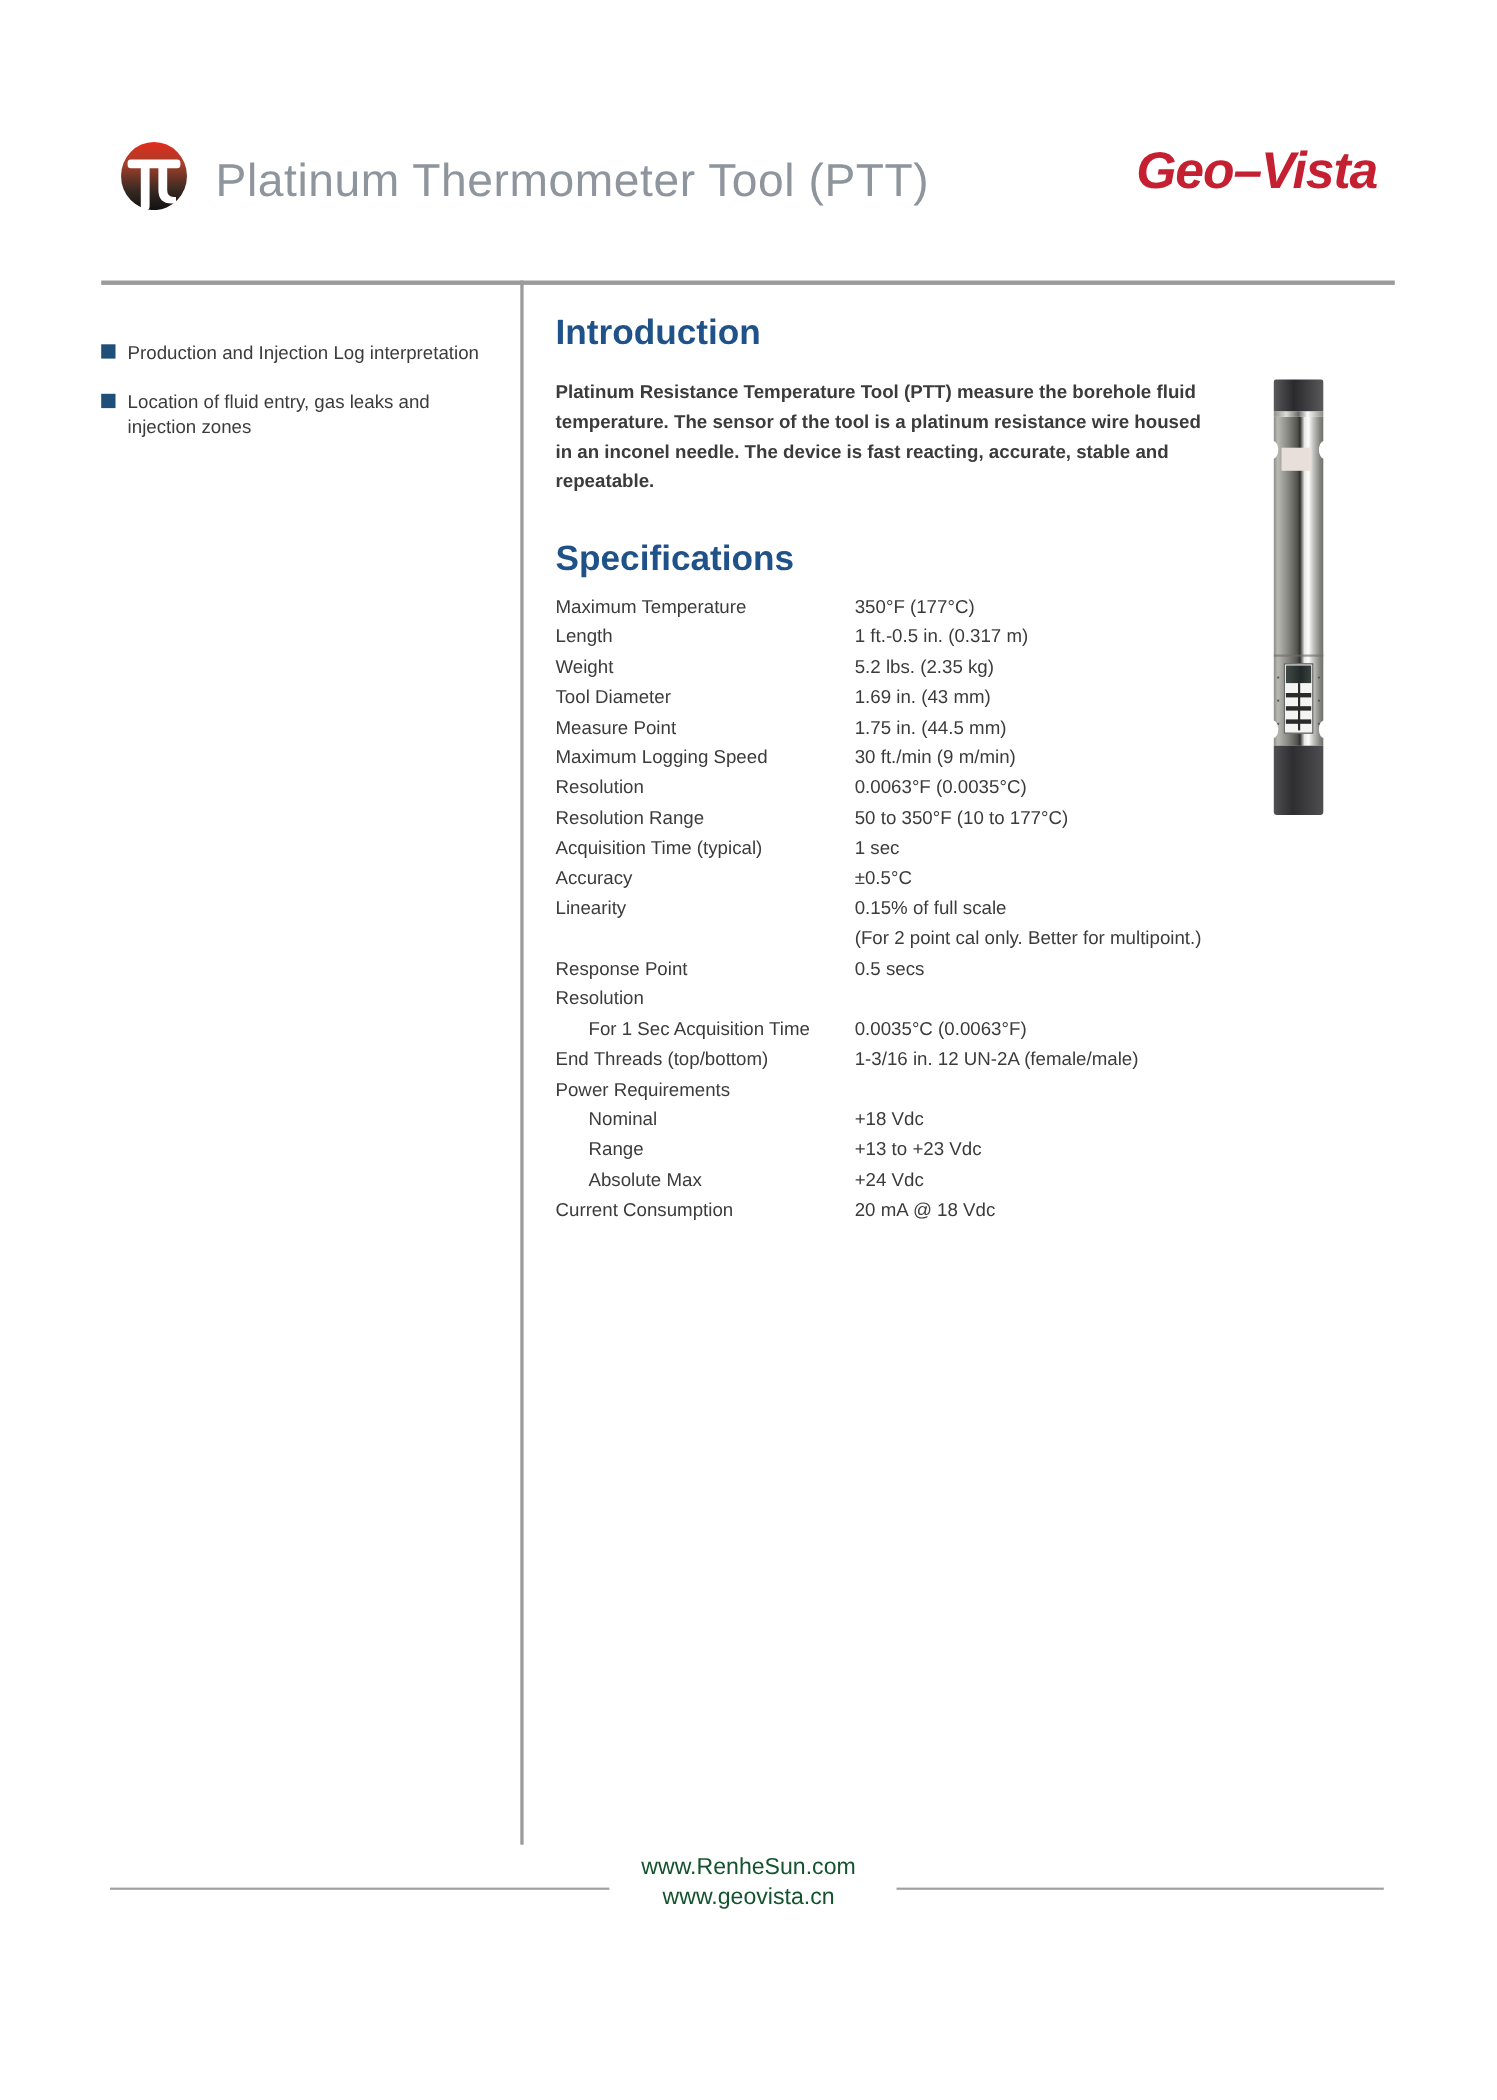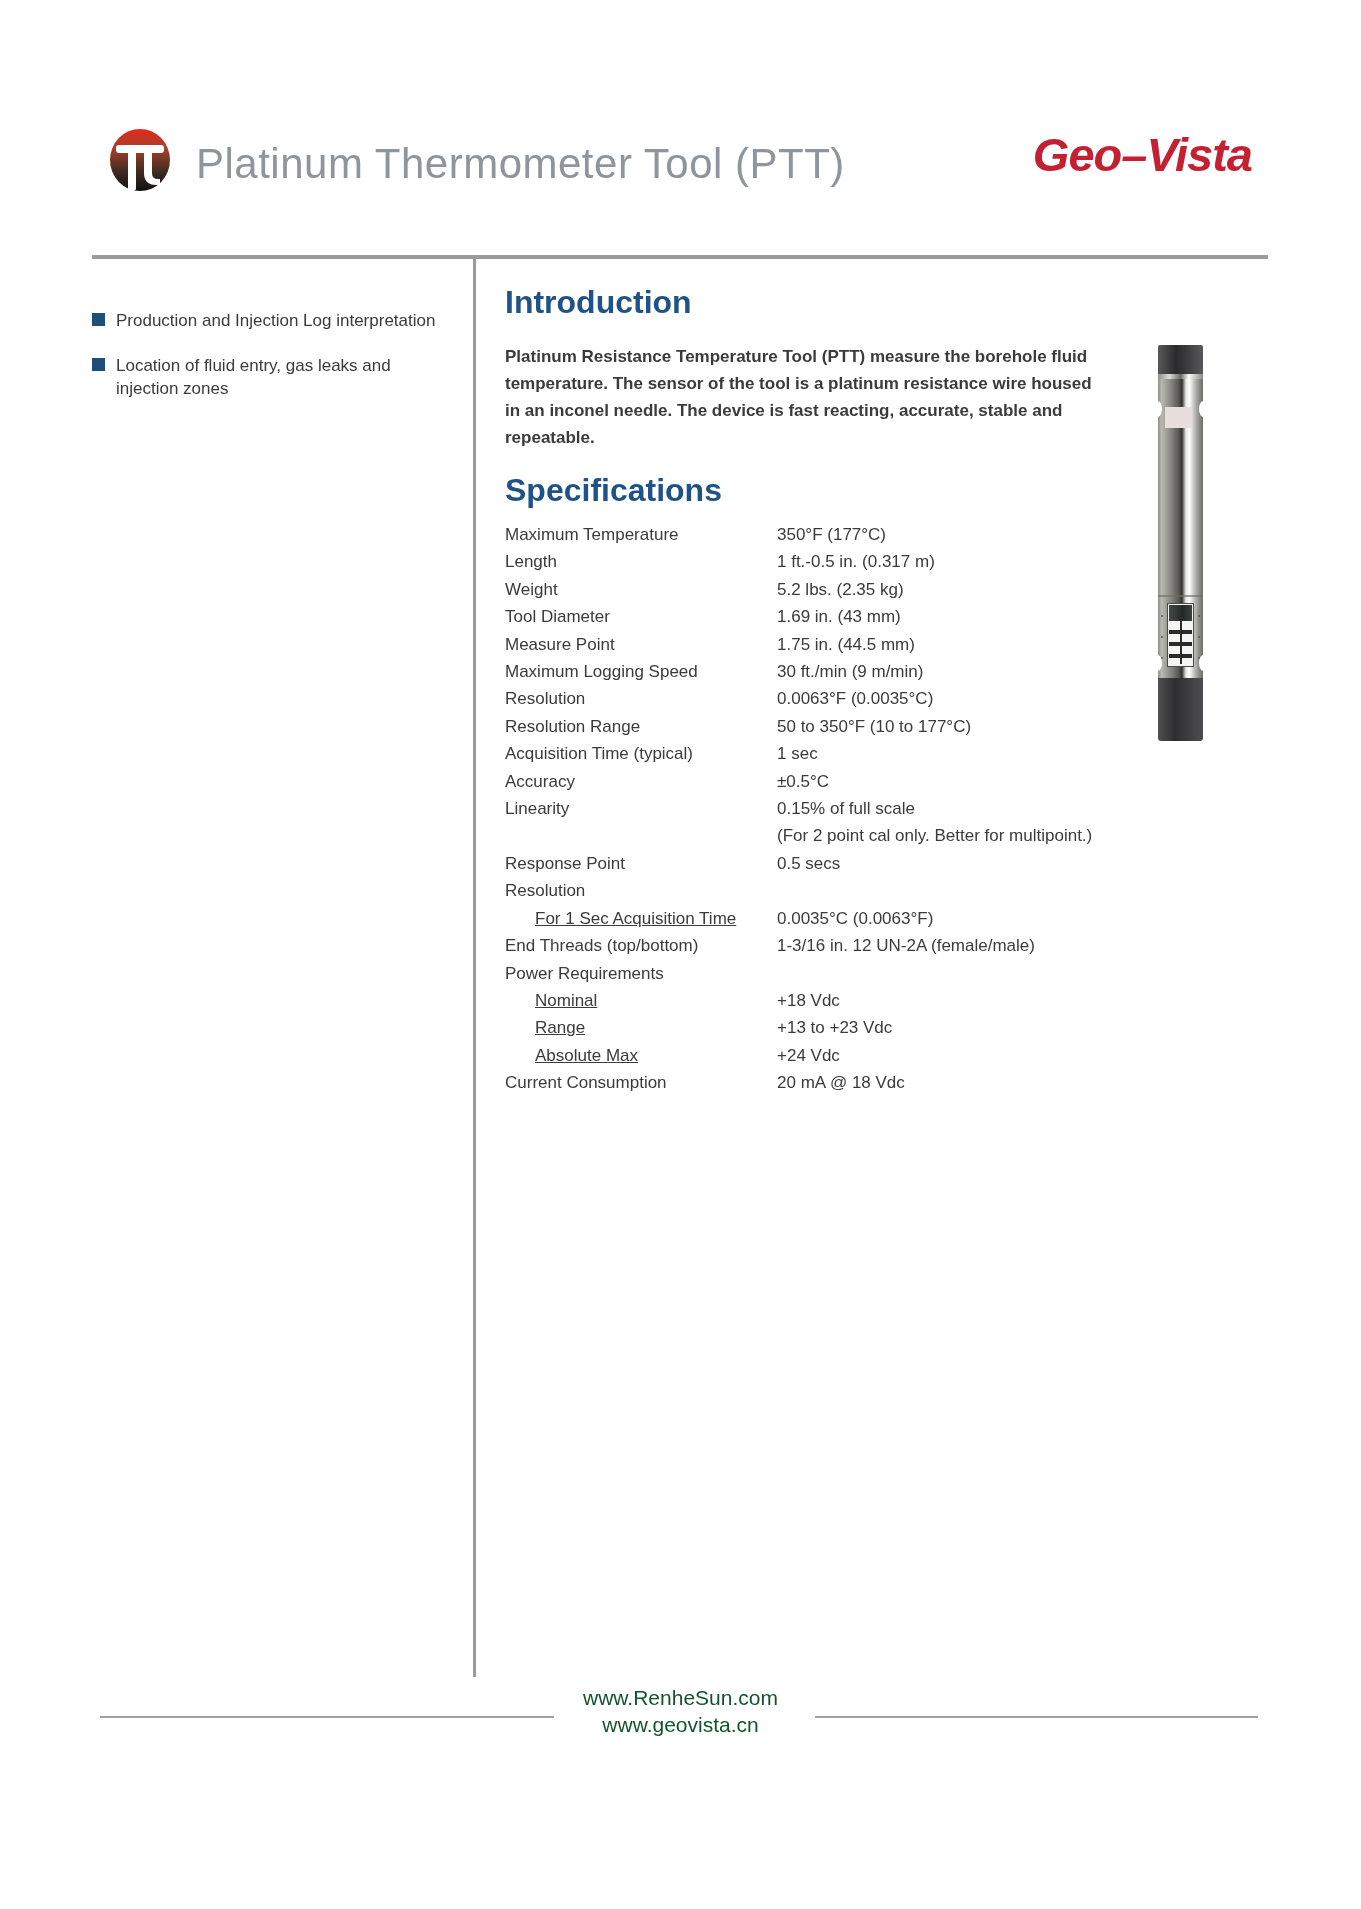--- a/index.html
+++ b/index.html
@@ -33,25 +33,25 @@
   
   h2{font-size:32px;line-height:38px;font-weight:700;color:var(--blue);}
   
   .left-col{position:absolute;left:92px;top:283px;width:365px;}
   .app-list{list-style:none;margin-top:26px;}
   .app-item{position:relative;padding-left:24px;margin-bottom:22px;font-size:17px;line-height:23px;color:var(--text);}
   .bullet{position:absolute;left:0;top:4px;width:13px;height:13px;background:#1f4e79;display:inline-block;}
   
   .right-col{position:absolute;left:505px;top:283px;width:650px;}
   .intro-body{margin-top:22px;width:605px;font-size:17px;line-height:27px;color:var(--text);font-weight:bold;}
-  .specs-heading{margin-top:20px;}
+  .specs-heading{margin-top:37px;}
   .spec-table{margin-top:12px;}
   .spec-row{display:flex;font-size:17px;line-height:27.4px;color:var(--text);}
   .spec-label{width:272px;flex:none;}
-  .spec-row.indent .spec-label{padding-left:30px;text-decoration:underline;}
+  .spec-row.indent .spec-label{padding-left:30px;}
   .spec-value{flex:1;min-height:27.4px;}
   
   .tool{position:absolute;left:1158px;top:345px;width:45px;height:396px;}
   .tool .cap-top{
     position:absolute;top:0;left:0;right:0;height:29px;border-radius:2px 2px 0 0;
     background:linear-gradient(90deg,#59595b 0%,#2a2a2c 40%,#39393b 60%,#59595b 100%);
   }
   .tool .ring{
     position:absolute;top:29px;left:0;right:0;height:5px;
     background:linear-gradient(90deg,#8f8f8b 0%,#dcdcd8 25%,#6a6a66 50%,#fbfbf9 68%,#8a8a86 100%);

